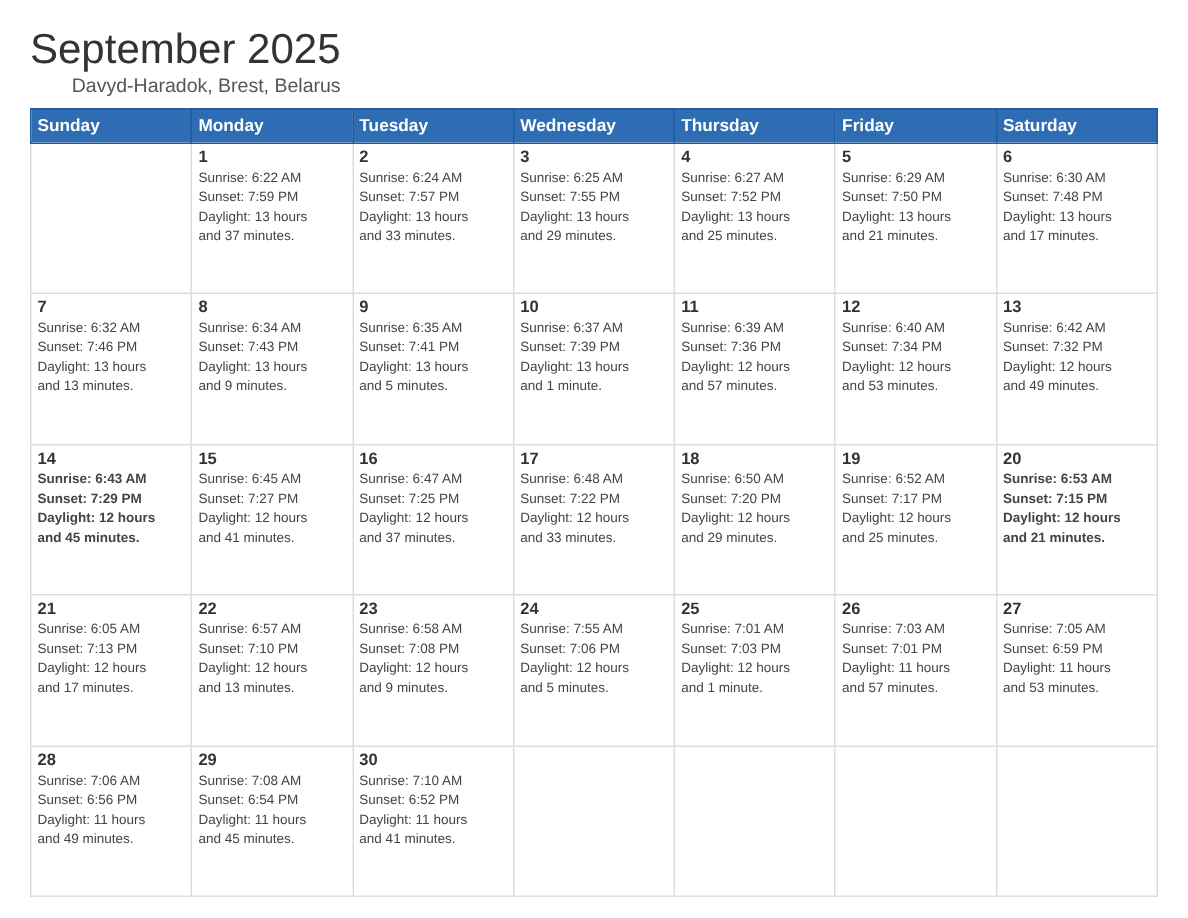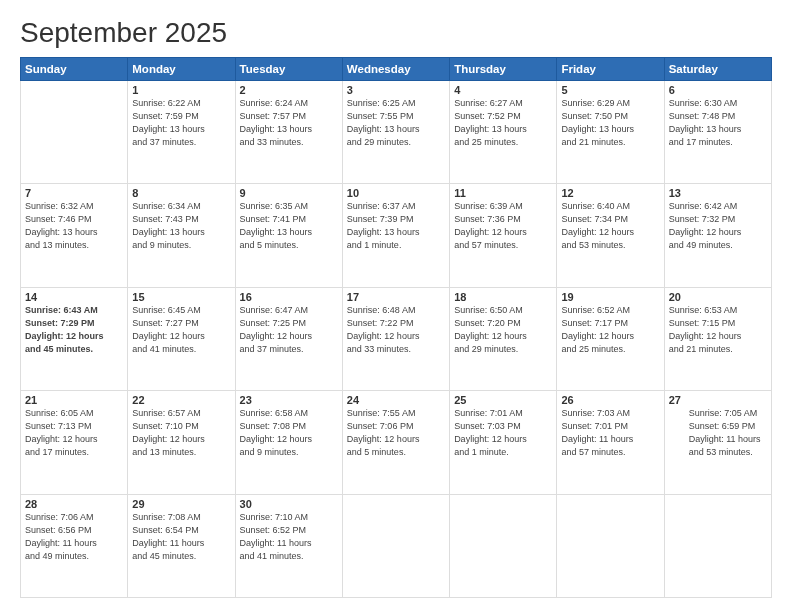--- a/index.html
+++ b/index.html
@@ -104,20 +104,21 @@
       background: #f9f9f9;
     }
   </style>
 </head>
 <body>
 
 <div class="page">
   <div class="header">
     <div class="title-section">
       <div class="month-title">September 2025</div>
+      <div class="subtitle">Davyd-Haradok, Brest, Belarus</div>
     </div>
   </div>
 
   <table class="calendar">
     <thead>
       <tr>
       <th>Sunday</th>
           <th>Monday</th>
           <th>Tuesday</th>
           <th>Wednesday</th>
@@ -261,21 +262,21 @@
           </td>
           <td>
             <span class="day-number">19</span>
             <div class="day-info" style="white-space: pre-line;">Sunrise: 6:52 AM
 Sunset: 7:17 PM
 Daylight: 12 hours
 and 25 minutes.</div>
           </td>
           <td>
             <span class="day-number">20</span>
-            <div class="day-info" style="white-space: pre-line;">Sunrise: 6:53 AM
+            <div class="day-info" style="white-space: pre-line; font-weight: bold;">Sunrise: 6:53 AM
 Sunset: 7:15 PM
 Daylight: 12 hours
 and 21 minutes.</div>
           </td>
         </tr>
         <tr>
           <td>
             <span class="day-number">21</span>
             <div class="day-info" style="white-space: pre-line;">Sunrise: 6:05 AM
 Sunset: 7:13 PM
@@ -312,21 +313,21 @@
           </td>
           <td>
             <span class="day-number">26</span>
             <div class="day-info" style="white-space: pre-line;">Sunrise: 7:03 AM
 Sunset: 7:01 PM
 Daylight: 11 hours
 and 57 minutes.</div>
           </td>
           <td>
             <span class="day-number">27</span>
-            <div class="day-info" style="white-space: pre-line; margin-left: 20px;">Sunrise: 7:05 AM
+            <div class="day-info" style="white-space: pre-line;">Sunrise: 7:05 AM
 Sunset: 6:59 PM
 Daylight: 11 hours
 and 53 minutes.</div>
           </td>
         </tr>
         <tr>
           <td>
             <span class="day-number">28</span>
             <div class="day-info" style="white-space: pre-line;">Sunrise: 7:06 AM
 Sunset: 6:56 PM

